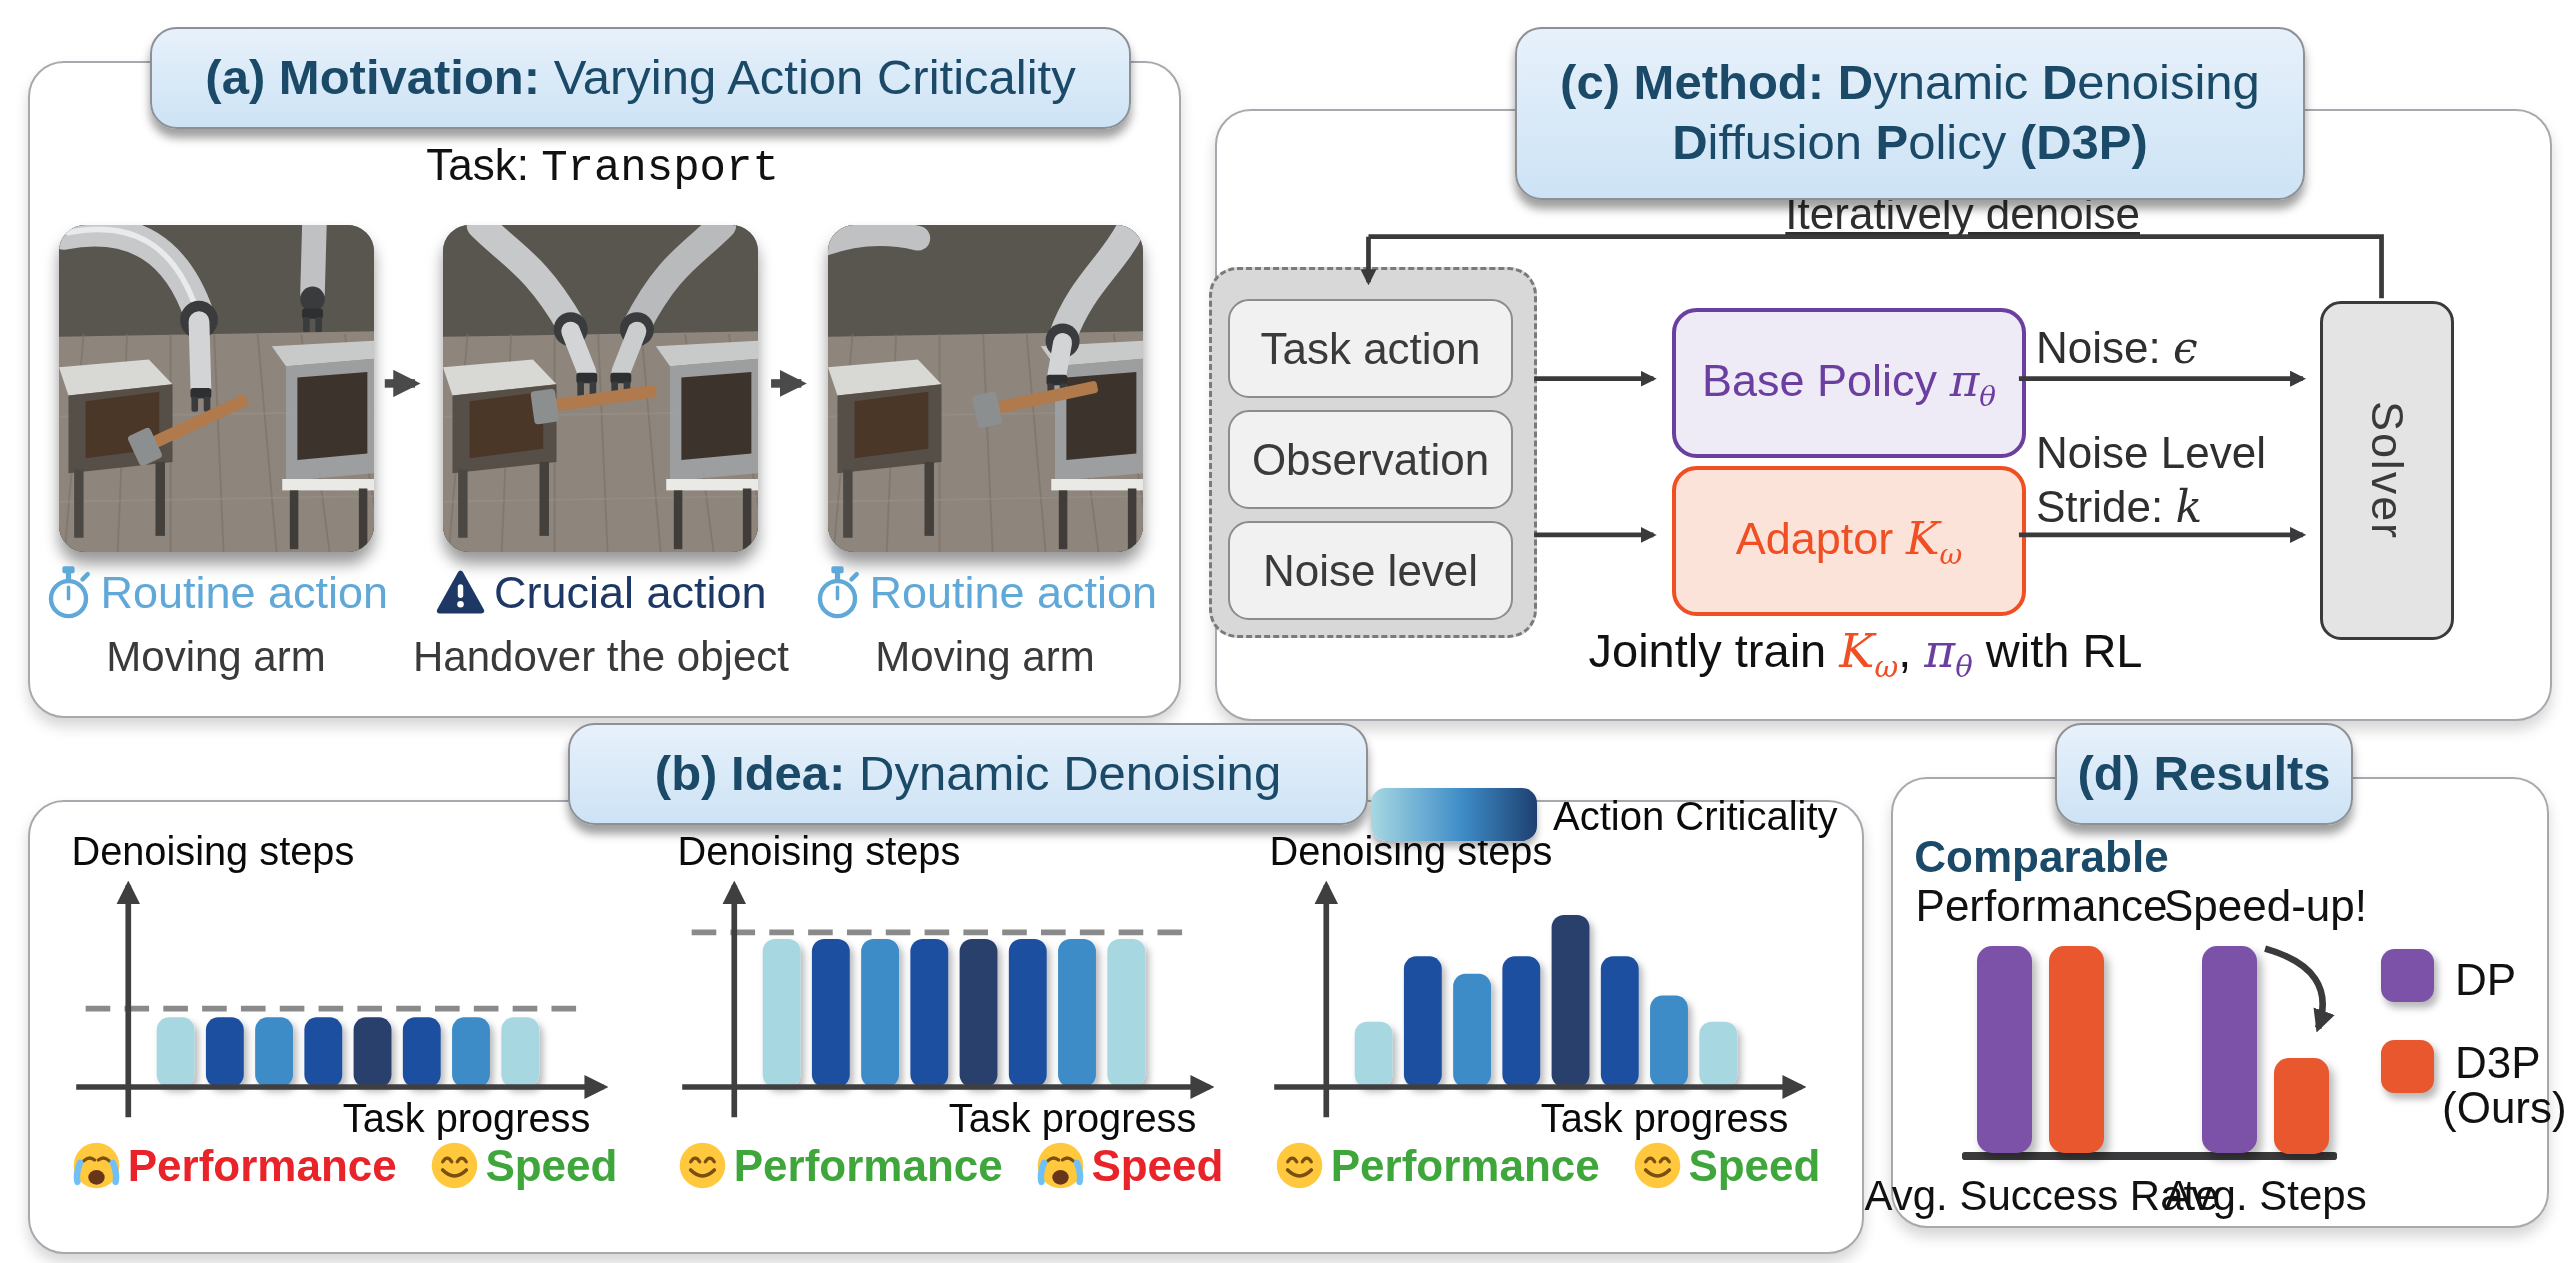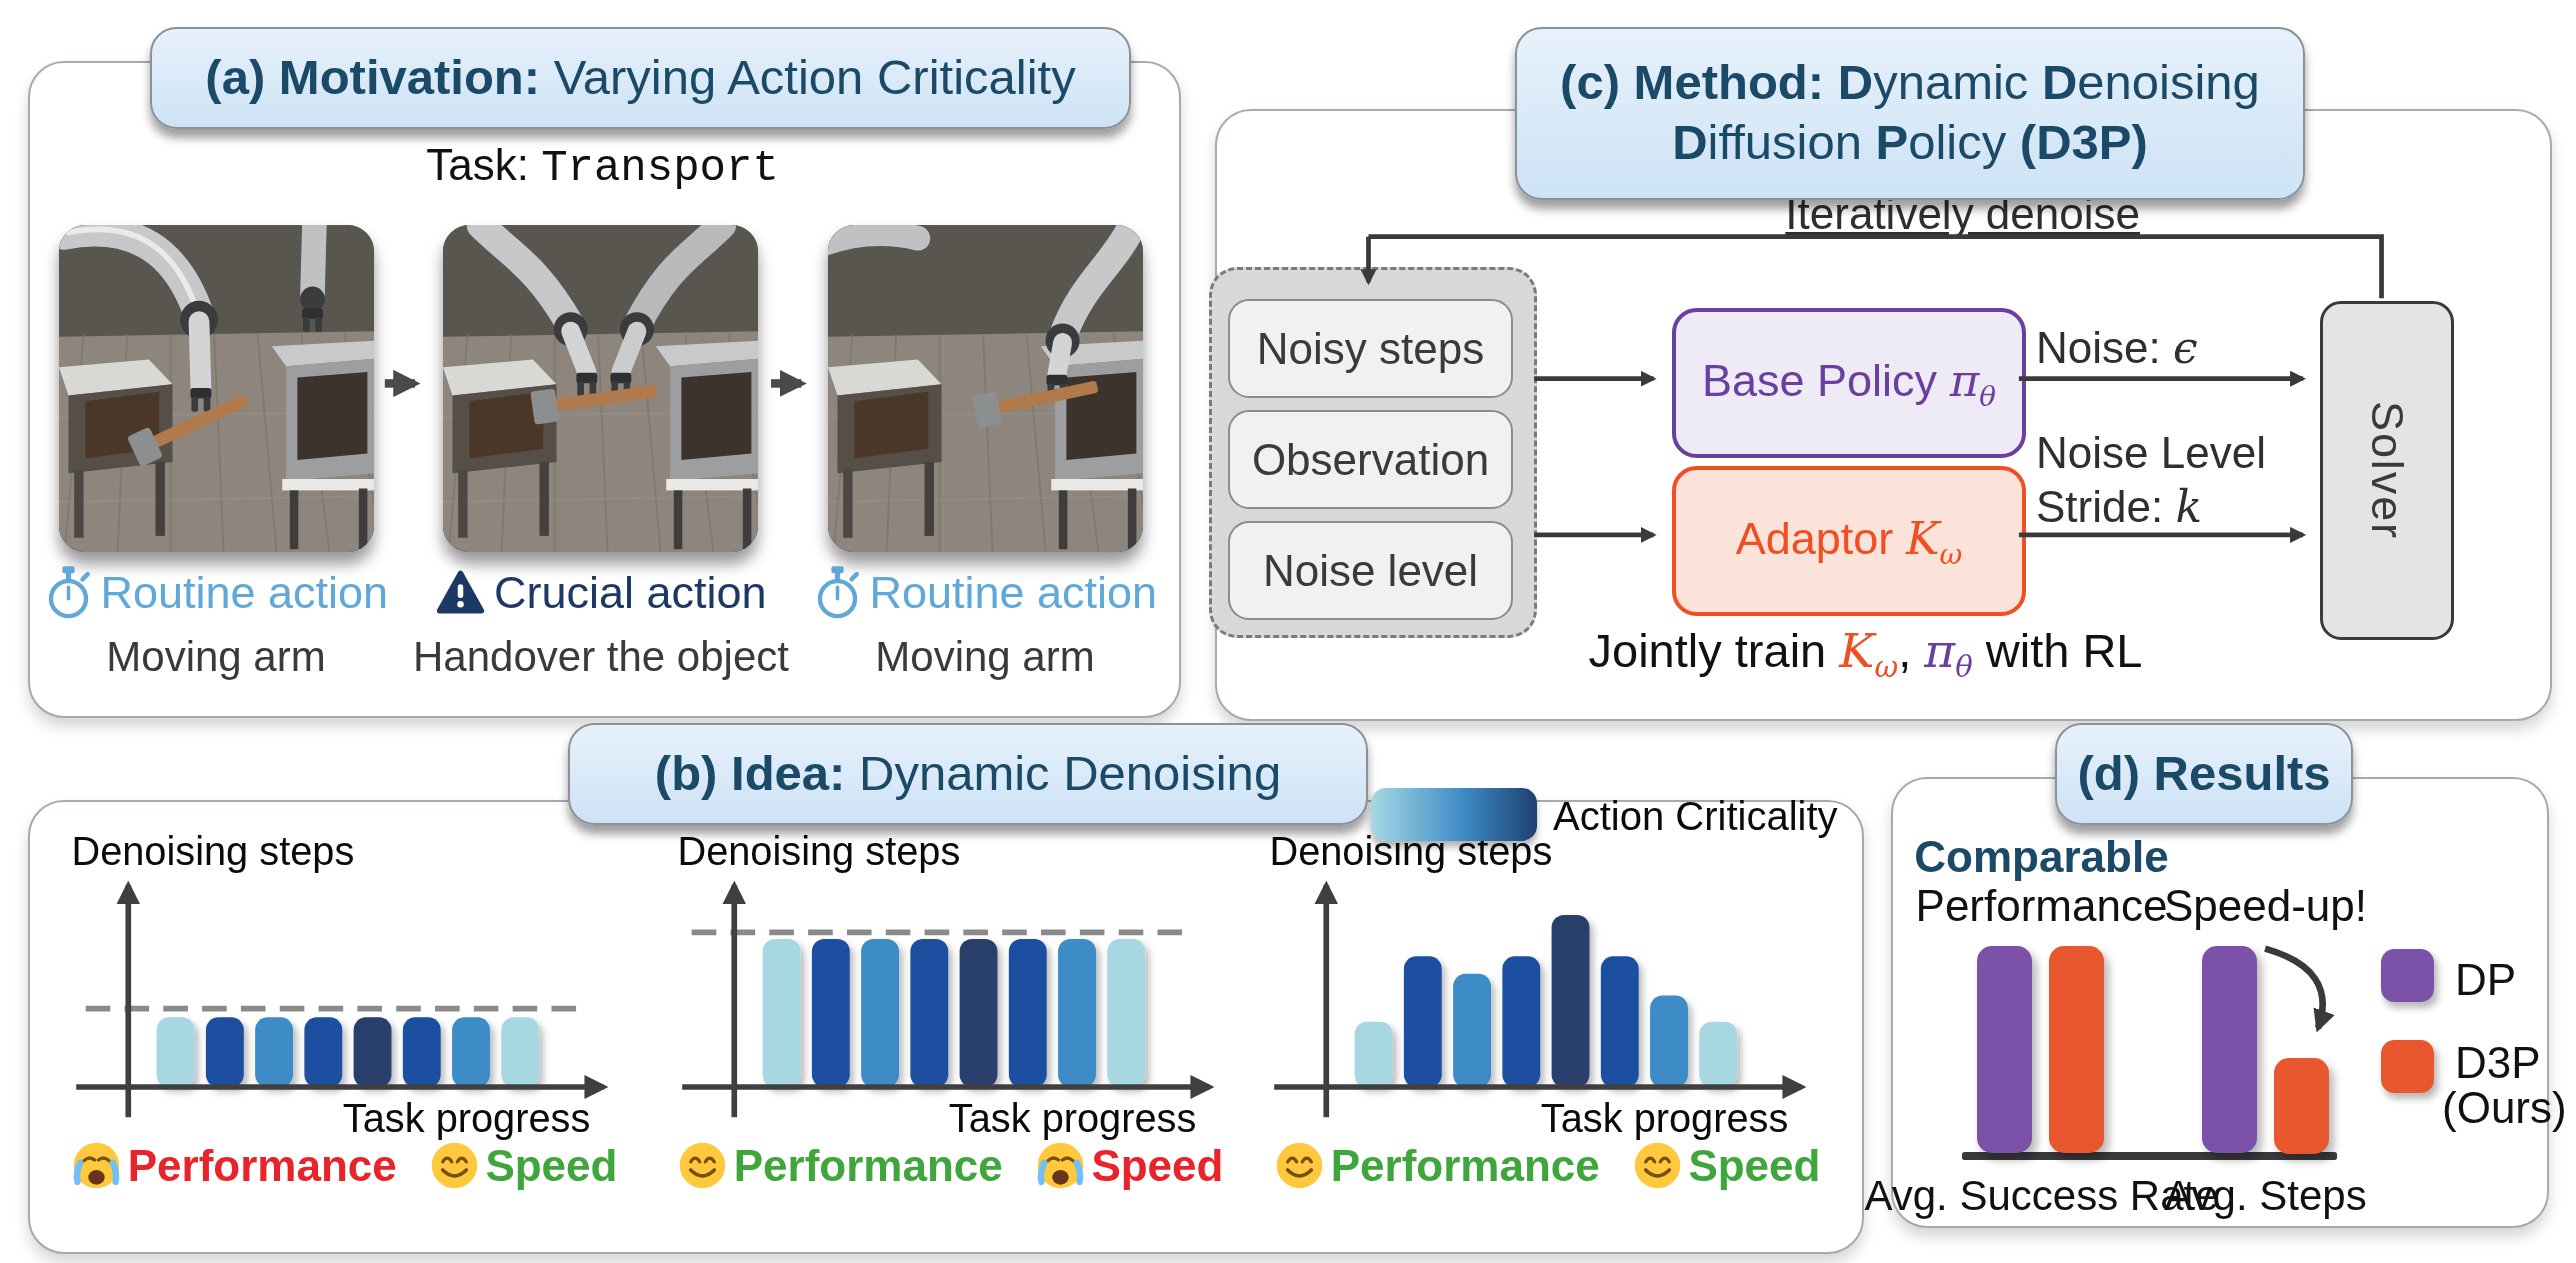--- a/index.html
+++ b/index.html
@@ -286,21 +286,21 @@
 
   <div class="panel" id="panel-c" style="left:1215px;top:109px;width:1333px;height:608px;"></div>
   <div class="pill" id="pill-c" style="left:1515px;top:26.5px;width:786px;height:169px;">
     <span><span class="seg-b">(c) Method: </span><span class="seg-b">D</span><span>ynamic </span><span class="seg-b">D</span><span>enoising</span></span>
     <span><span class="seg-b">D</span><span>iffusion </span><span class="seg-b">P</span><span>olicy </span><span class="seg-b">(D3P)</span></span>
   </div>
 
   <div class="clabel" id="loop-label">Iteratively denoise</div>
 
   <div id="c-group">
-    <div class="inbox" style="top:29px;">Noisy steps</div>
+    <div class="inbox" style="top:29px;">Task action</div>
     <div class="inbox" style="top:140px;">Observation</div>
     <div class="inbox" style="top:251px;">Noise level</div>
   </div>
 
   <div class="cbox" id="base-box">
     <span><span>Base Policy </span><span class="seg-i">π<sub>θ</sub></span></span>
   </div>
   <div class="cbox" id="adaptor-box">
     <span><span>Adaptor </span><span class="seg-i">K<sub>ω</sub></span></span>
   </div>

